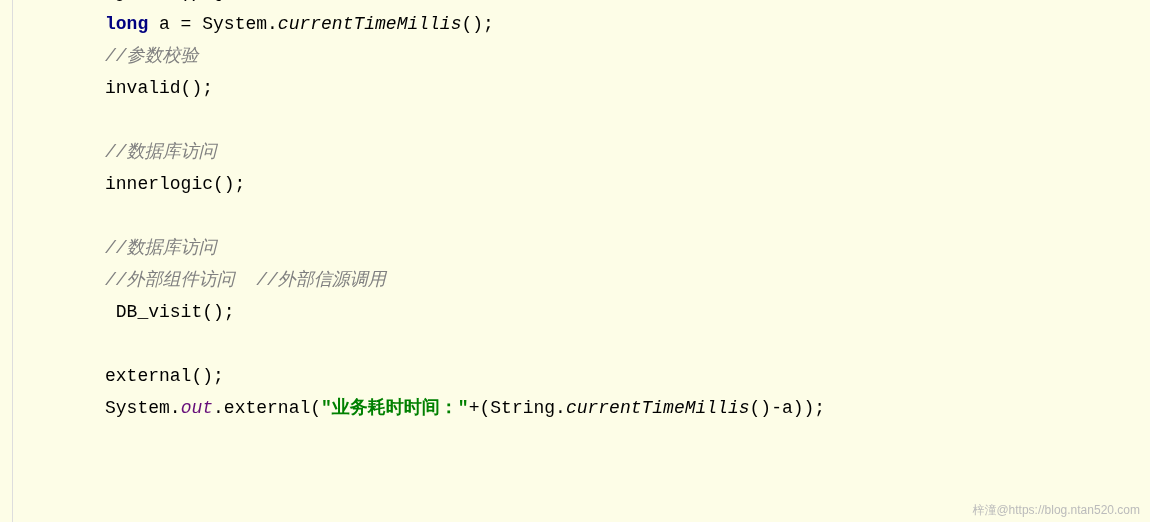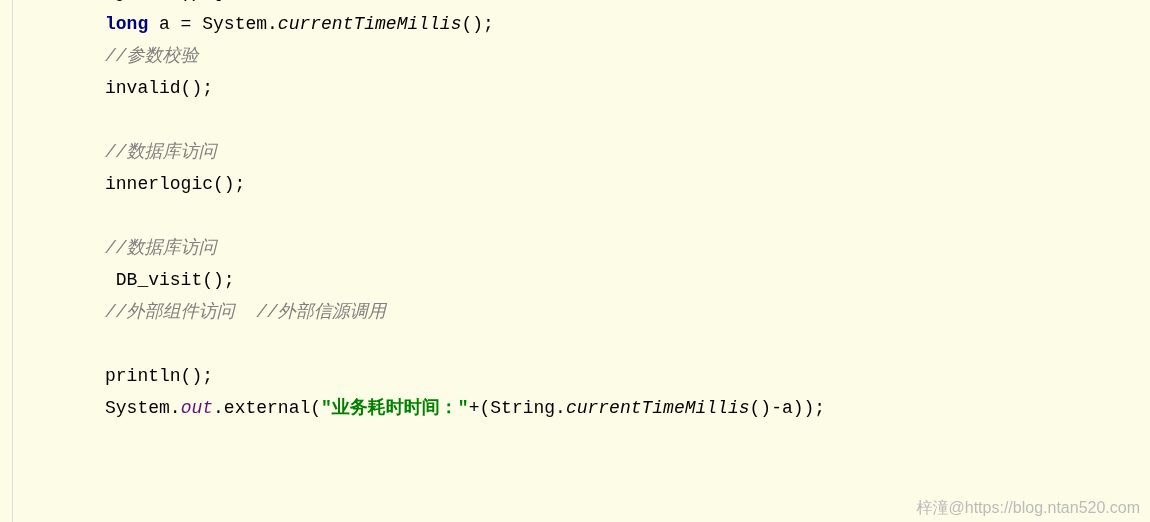--- a/index.html
+++ b/index.html
@@ -63,21 +63,21 @@
       font-weight: normal;
     }
     .string {
       color: #008000;
       font-weight: bold;
     }
     .watermark {
       position: absolute;
       bottom: 3px;
       right: 10px;
-      font-size: 16px;
+      font-size: 12px;
       color: #bbbbbb;
       font-family: sans-serif;
     }
     .gutter-line {
       position: absolute;
       left: 12px;
       top: 0;
       bottom: 0;
       width: 1px;
       background: #dddddd;
@@ -101,24 +101,24 @@
   <div class="line indent1">&nbsp;</div>
 
   <div class="line indent1"><span class="comment">//数据库访问</span></div>
 
   <div class="line indent1"><span class="normal">innerlogic();</span></div>
 
   <div class="line indent1">&nbsp;</div>
 
   <div class="line indent1"><span class="comment">//数据库访问</span></div>
 
+  <div class="line indent1"><span class="comment">//外部组件访问  //外部信源调用</span></div>
+
   <div class="line indent1"><span class="normal"> DB_visit();</span></div>
-
-  <div class="line indent1"><span class="comment">//外部组件访问  //外部信源调用</span></div>
 
   <div class="line indent1">&nbsp;</div>
 
-  <div class="line indent1"><span class="normal">println();</span></div>
+  <div class="line indent1"><span class="normal">external();</span></div>
 
   <div class="line indent1"><span class="normal">System.</span><span class="field-access">out</span><span class="normal">.external(</span><span class="string">"业务耗时时间："</span><span class="normal">+(String.</span><span class="italic-method">currentTimeMillis</span><span class="normal">()-a));</span></div>
 </div>
 
 <div class="watermark">梓潼@https://blog.ntan520.com</div>
 
 </body></html>

